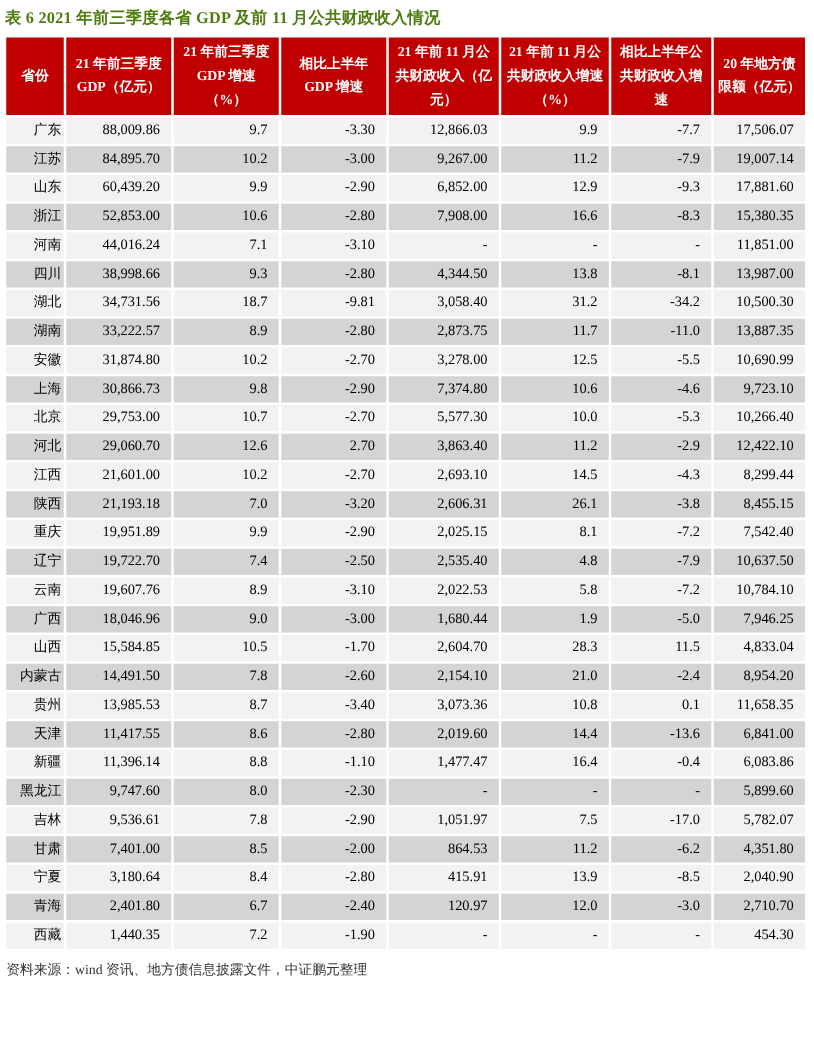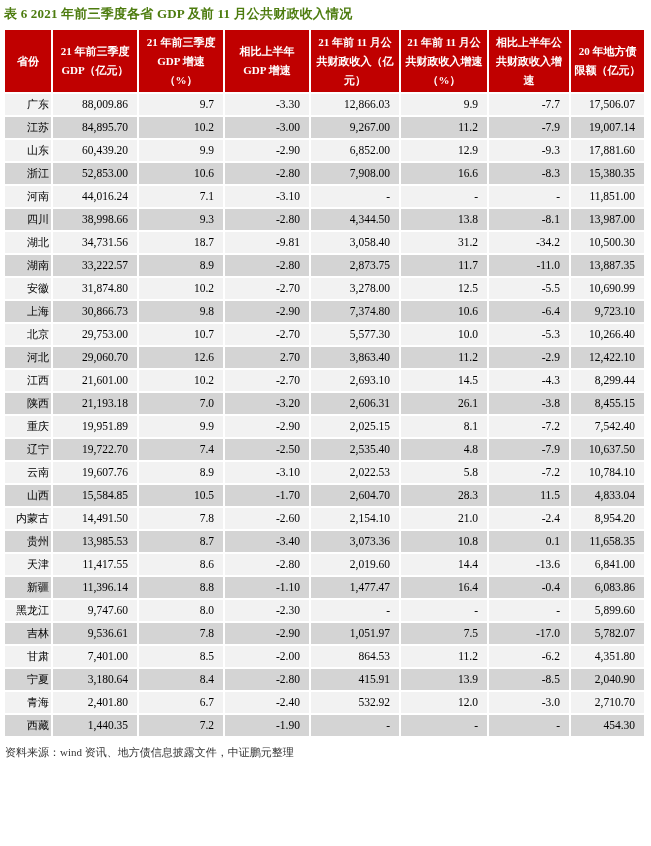--- a/index.html
+++ b/index.html
@@ -187,21 +187,21 @@
           <td>-5.5</td>
           <td>10,690.99</td>
         </tr>
         <tr>
           <td class="province">上海</td>
           <td>30,866.73</td>
           <td>9.8</td>
           <td>-2.90</td>
           <td>7,374.80</td>
           <td>10.6</td>
-          <td>-6.4</td>
+          <td>-4.6</td>
           <td>9,723.10</td>
         </tr>
         <tr>
           <td class="province">北京</td>
           <td>29,753.00</td>
           <td>10.7</td>
           <td>-2.70</td>
           <td>5,577.30</td>
           <td>10.0</td>
           <td>-5.3</td>
@@ -261,20 +261,30 @@
           <td class="province">云南</td>
           <td>19,607.76</td>
           <td>8.9</td>
           <td>-3.10</td>
           <td>2,022.53</td>
           <td>5.8</td>
           <td>-7.2</td>
           <td>10,784.10</td>
         </tr>
         <tr>
+          <td class="province">广西</td>
+          <td>18,046.96</td>
+          <td>9.0</td>
+          <td>-3.00</td>
+          <td>1,680.44</td>
+          <td>1.9</td>
+          <td>-5.0</td>
+          <td>7,946.25</td>
+        </tr>
+        <tr>
           <td class="province">山西</td>
           <td>15,584.85</td>
           <td>10.5</td>
           <td>-1.70</td>
           <td>2,604.70</td>
           <td>28.3</td>
           <td>11.5</td>
           <td>4,833.04</td>
         </tr>
         <tr>
@@ -355,21 +365,21 @@
           <td>415.91</td>
           <td>13.9</td>
           <td>-8.5</td>
           <td>2,040.90</td>
         </tr>
         <tr>
           <td class="province">青海</td>
           <td>2,401.80</td>
           <td>6.7</td>
           <td>-2.40</td>
-          <td>532.92</td>
+          <td>120.97</td>
           <td>12.0</td>
           <td>-3.0</td>
           <td>2,710.70</td>
         </tr>
         <tr>
           <td class="province">西藏</td>
           <td>1,440.35</td>
           <td>7.2</td>
           <td>-1.90</td>
           <td>-</td>

